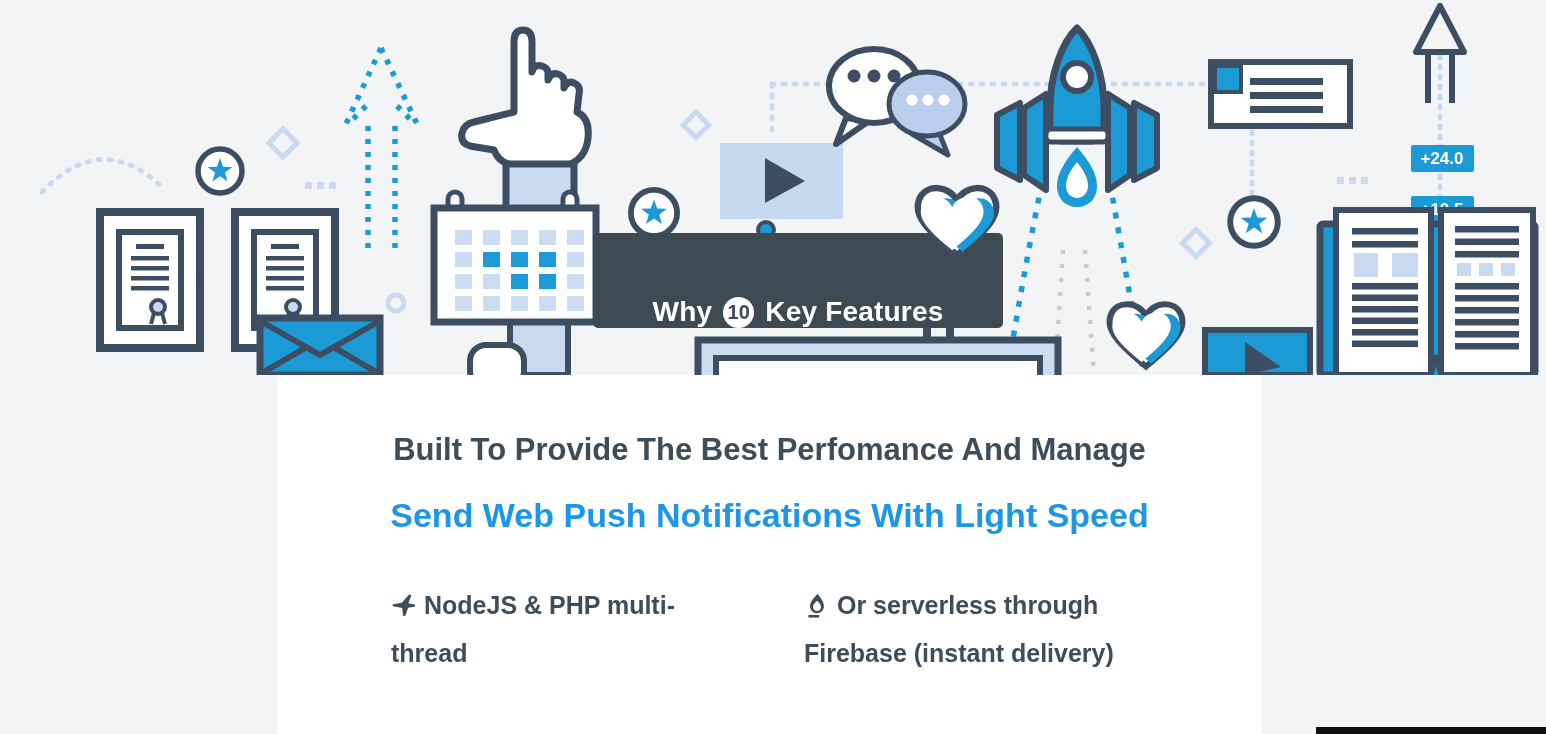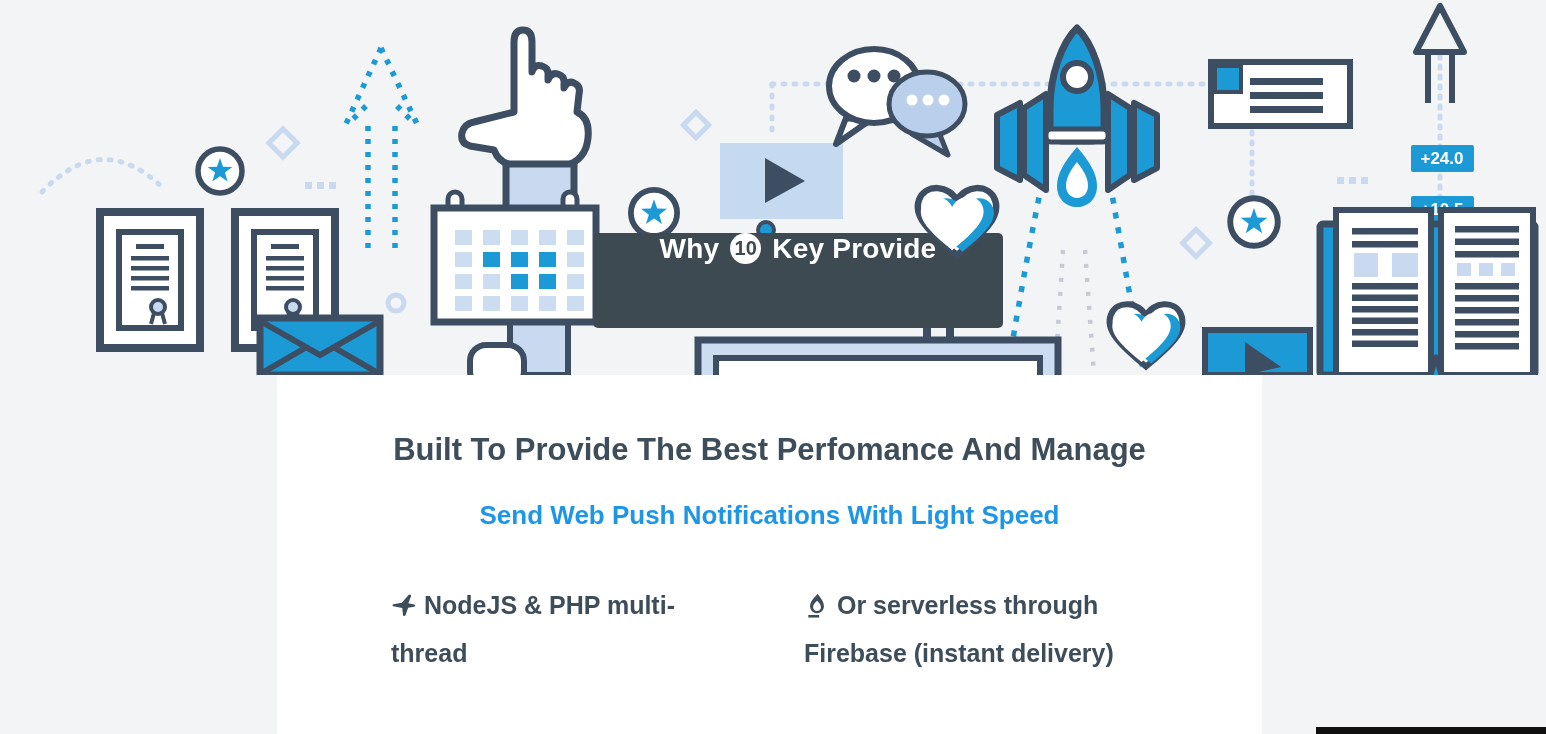--- a/index.html
+++ b/index.html
@@ -8,39 +8,39 @@
     background:#f3f4f6;
     font-family:"Liberation Sans","DejaVu Sans",sans-serif;
   }
   .stage{position:relative;width:1546px;height:537px;}
   .illustration{position:absolute;left:0;top:0;z-index:1;}
   .overlay-illustration{position:absolute;left:0;top:0;z-index:3;pointer-events:none;}
 
   .banner{
     position:absolute;left:593px;top:233px;width:410px;height:95px;
     background:#3e4a52;border-radius:5px;z-index:2;
-    display:flex;align-items:flex-start;justify-content:center;gap:11px;
+    display:flex;align-items:flex-end;justify-content:center;gap:11px;
     color:#ffffff;font-size:28px;font-weight:700;letter-spacing:.2px;
   }
   .banner .badge{
     width:31px;height:31px;background:#ffffff;color:#3e4a52;border-radius:50%;
     display:flex;align-items:center;justify-content:center;
     font-size:20px;font-weight:700;
   }
 
   .content{
     position:absolute;left:277px;top:375px;width:985px;height:359px;
     background:#ffffff;z-index:2;text-align:center;color:#3e4d5a;
   }
   .title{
     margin:40px 0 0 0;font-size:31px;font-weight:700;line-height:69px;color:#3e4d5a;
   }
   .title span{display:block;}
   .subtitle{
-    margin:13px 0 0 0;font-size:26px;font-weight:700;line-height:36px;color:#1e96e8;
+    margin:13px 0 0 0;font-size:34px;font-weight:700;line-height:36px;color:#1e96e8;
   }
   .features{
     display:flex;justify-content:flex-start;align-items:flex-start;
     padding-left:114px;gap:78px;margin-top:50px;text-align:left;
   }
   .feature{font-size:25px;font-weight:700;line-height:44px;color:#3e4d5a;}
   .feature.f1{width:335px;}
   .feature.f2{width:400px;}
   .feat-icon{display:inline-block;vertical-align:-4px;margin-right:7px;}
 
@@ -263,21 +263,21 @@
 
     <g>
       <rect x="1205" y="330" width="105" height="45" fill="#1b9ad6" stroke="#3d4e63" stroke-width="6"></rect>
       <polygon points="1245,342 1281,367 1245,375" fill="#3d4e63"></polygon>
     </g>
   </svg>
 
   <div class="banner">
     <span>Why</span>
     <span class="badge">10</span>
-    <span>Key Provide</span>
+    <span>Key Features</span>
   </div>
 
   <svg class="overlay-illustration" width="1546" height="375" viewBox="0 0 1546 375">
     <defs>
       <path id="heart2" d="M0,-18 C-7,-34 -32,-36 -38,-19 C-44,-3 -28,13 0,36 C28,13 44,-3 38,-19 C32,-36 7,-34 0,-18 Z"></path>
     </defs>
     <g transform="translate(957,219)">
       <use href="#heart2" fill="#fff" stroke="#3d4e63" stroke-width="6.5"></use>
       <use href="#heart2" fill="#1b9ad6" transform="scale(0.8) translate(7,5)"></use>
       <use href="#heart2" fill="#fff" transform="scale(0.8) translate(-6,3)"></use>

